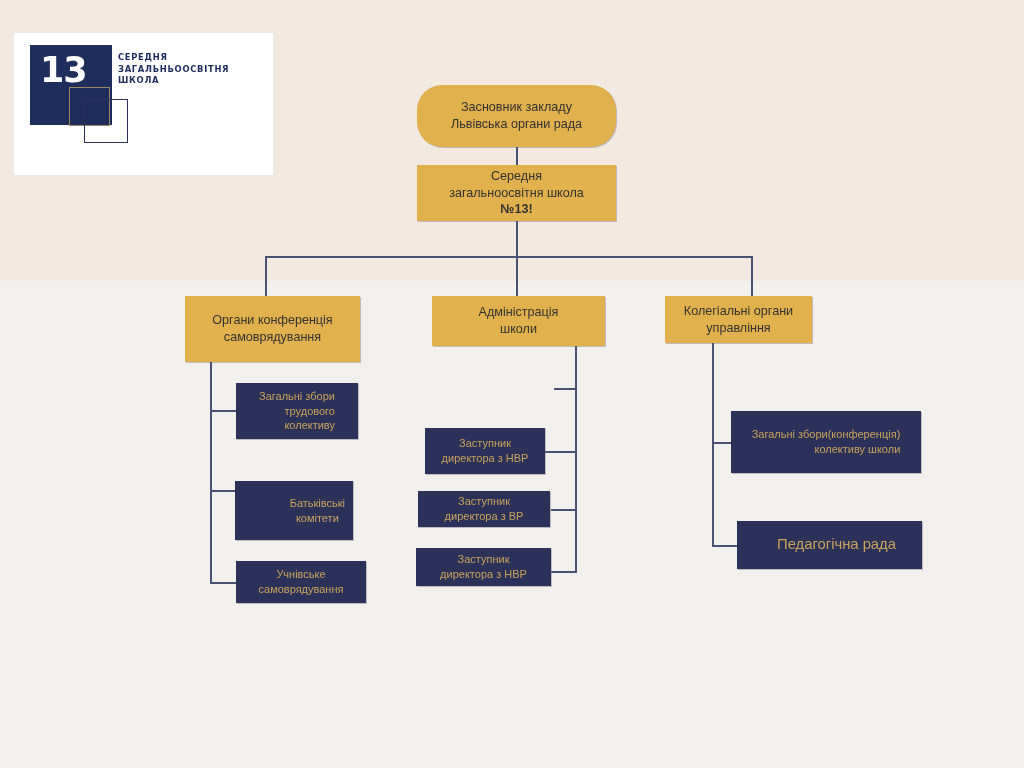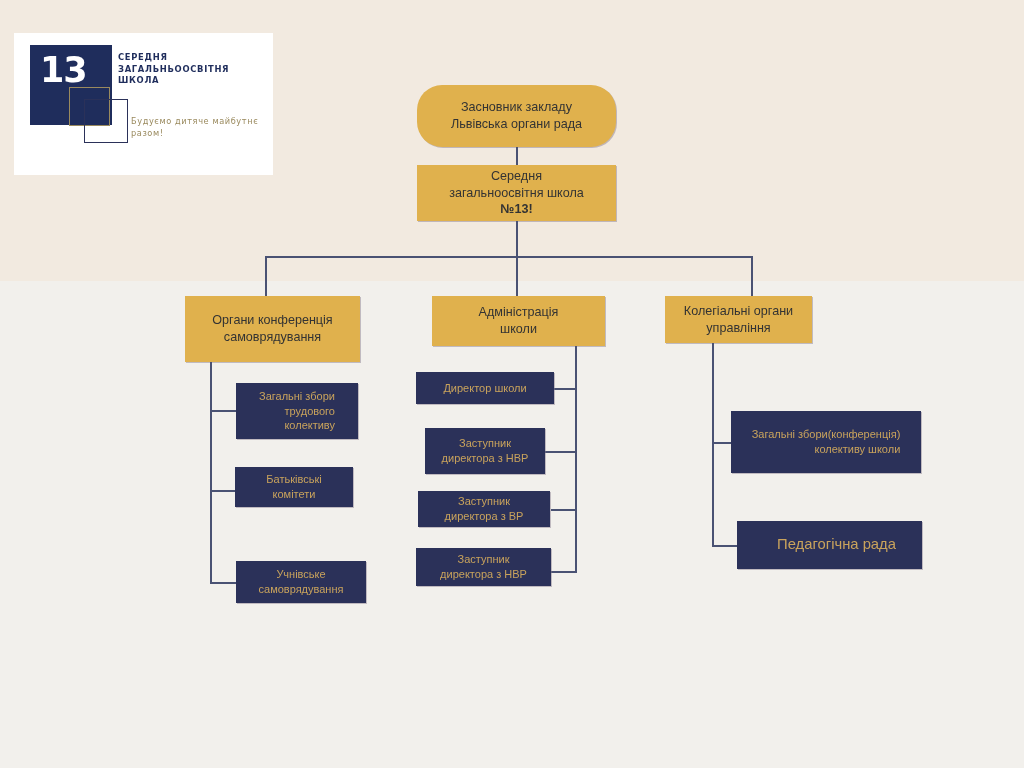--- a/index.html
+++ b/index.html
@@ -145,24 +145,20 @@
   <div class="logo">
     <div class="logo-square"></div>
     <div class="logo-num">13</div>
     <div class="logo-sq-gold"></div>
     <div class="logo-sq-blue"></div>
     <div class="logo-title">
       <span class="nl">СЕРЕДНЯ</span>
       <span class="nl">ЗАГАЛЬНЬООСВІТНЯ</span>
       <span class="nl">ШКОЛА</span>
     </div>
-    <div class="logo-tagline">
-      <span class="nl">Будуємо дитяче майбутнє</span>
-      <span class="nl">разом!</span>
-    </div>
   </div>
 
   <div class="node gold" style="left:417px; top:85px; width:199px; height:62px;border-radius:25px;">
     <span class="txt">
       <span class="nl">Засновник закладу</span>
       <span class="nl">Львівська органи рада</span>
     </span>
   </div>
 
   <div class="line vline" style="left:516px; top:147px; height:18px;"></div>
@@ -194,21 +190,21 @@
   <div class="line hline" style="left:210px; top:582px; width:26px;"></div>
 
   <div class="node navy" style="left:236px; top:383px; width:122px; height:56px;text-align:right;">
     <span class="txt">
       <span class="nl">Загальні збори</span>
       <span class="nl">трудового</span>
       <span class="nl">колективу</span>
     </span>
   </div>
 
-  <div class="node navy" style="left:235px; top:467px; width:118px; height:40px;">
+  <div class="node navy" style="left:235px; top:481px; width:118px; height:59px;justify-content:flex-end;">
     <span class="txt">
       <span class="nl">Батьківські</span>
       <span class="nl">комітети</span>
     </span>
   </div>
 
   <div class="node navy" style="left:236px; top:561px; width:130px; height:42px;">
     <span class="txt">
       <span class="nl">Учнівське</span>
       <span class="nl">самоврядування</span>
@@ -221,25 +217,20 @@
       <span class="nl">школи</span>
     </span>
   </div>
 
   <div class="line vline" style="left:575px; top:346px; height:226px;"></div>
   <div class="line hline" style="left:554px; top:388px; width:23px;"></div>
   <div class="line hline" style="left:545px; top:451px; width:32px;"></div>
   <div class="line hline" style="left:551px; top:509px; width:26px;"></div>
   <div class="line hline" style="left:551px; top:571px; width:26px;"></div>
 
-  <div class="node navy" style="left:416px; top:372px; width:138px; height:32px;">
-    <span class="txt">
-      <span class="nl">Директор школи</span>
-    </span>
-  </div>
 
   <div class="node navy" style="left:425px; top:428px; width:120px; height:46px;">
     <span class="txt">
       <span class="nl">Заступник</span>
       <span class="nl">директора з НВР</span>
     </span>
   </div>
 
   <div class="node navy" style="left:418px; top:491px; width:132px; height:36px;">
     <span class="txt">

